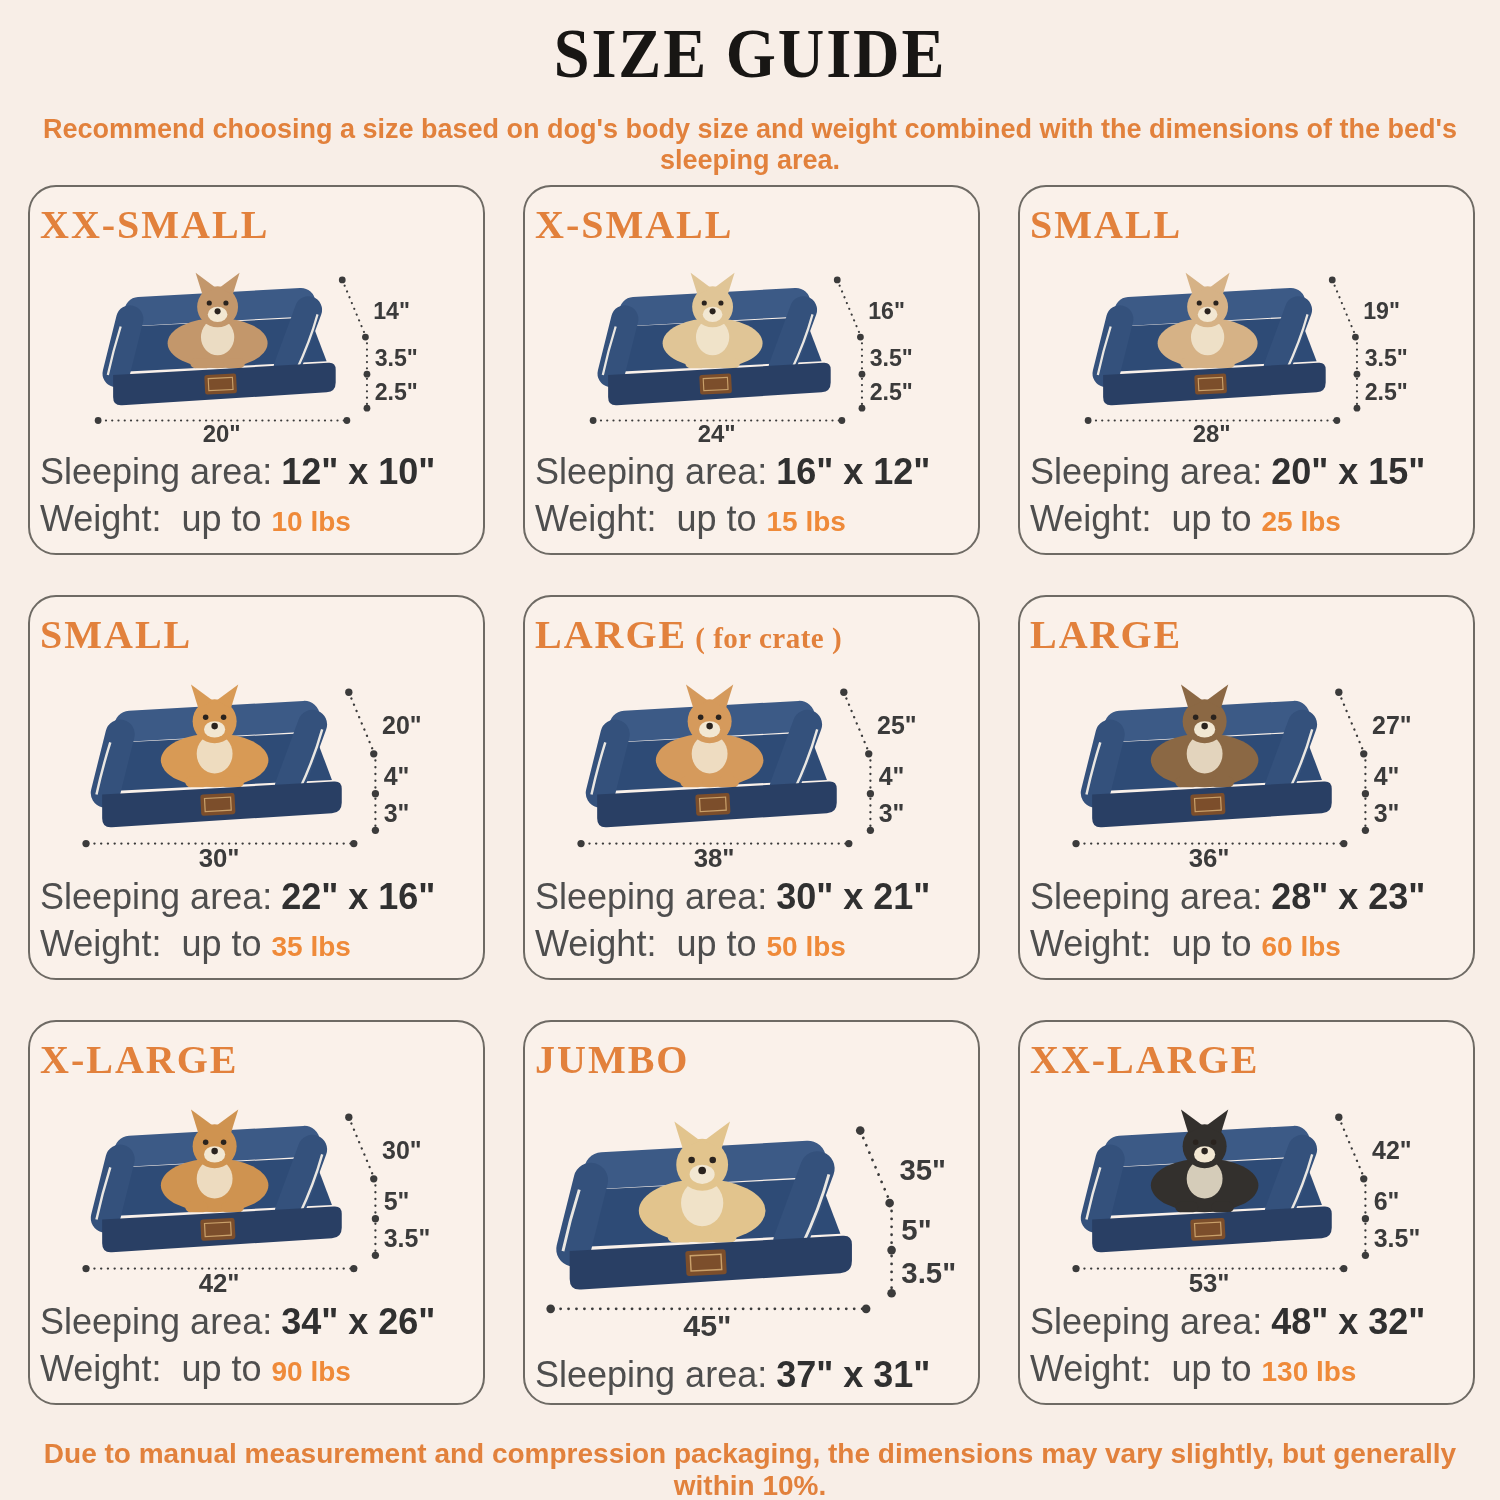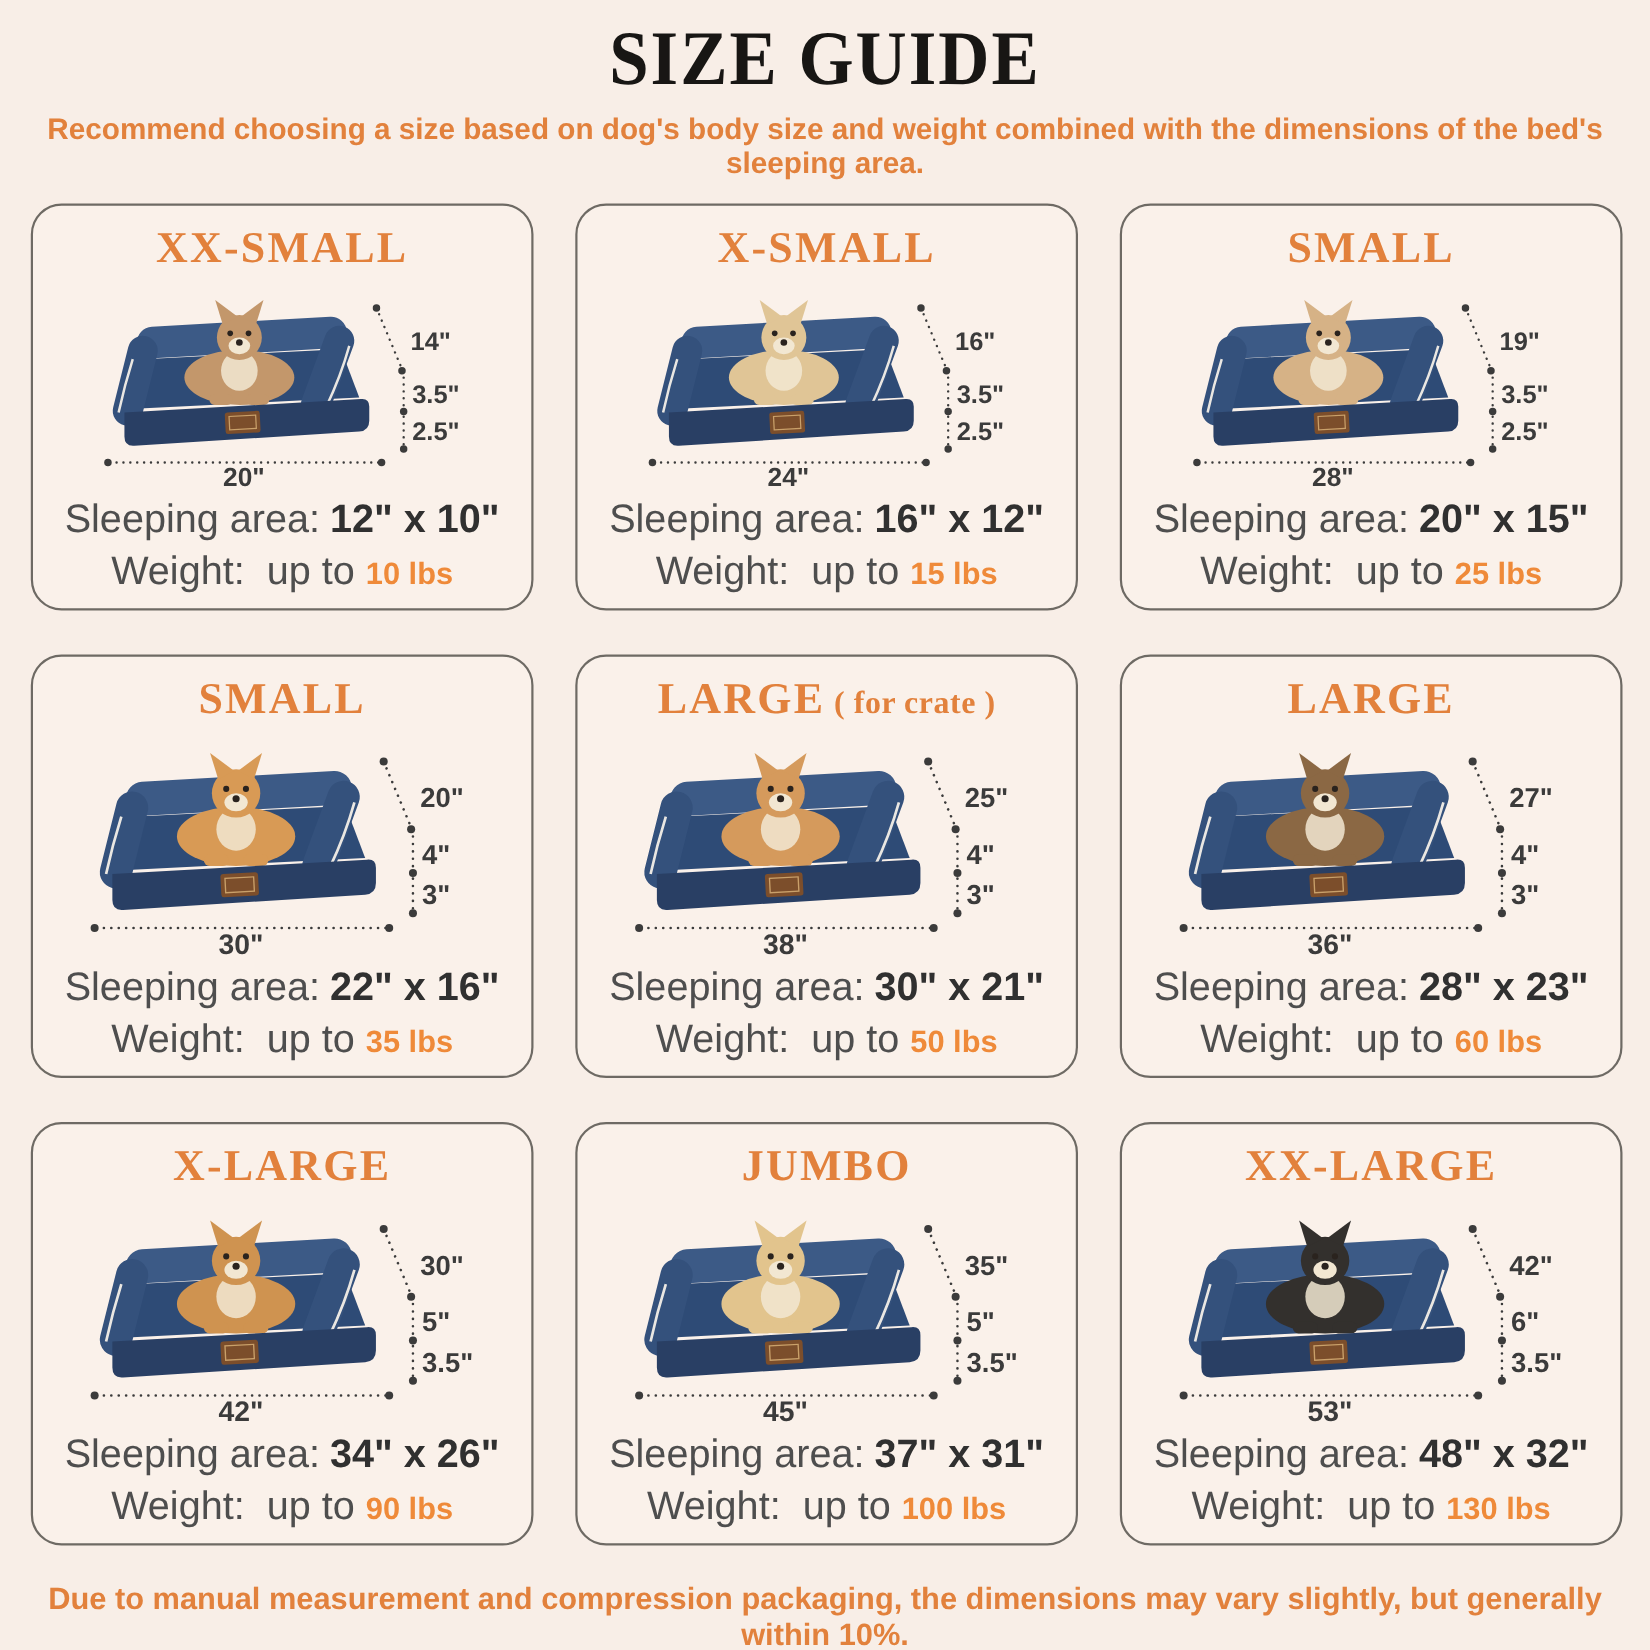--- a/index.html
+++ b/index.html
@@ -25,38 +25,37 @@
   .main-title{
     margin:0;
     font-family:"Liberation Serif",serif;
     font-weight:700;
     font-size:70px;
     letter-spacing:2px;
     color:#181614;
     transform:scaleX(.92);
   }
   .subtitle{
-    margin:8px 0 0;
+    margin:20px 0 0;
     font-size:27px;
     font-weight:700;
     color:var(--accent);
   }
   .grid{
     position:absolute;left:28px;top:185px;
     display:grid;
     grid-template-columns:457px 457px 457px;
     grid-template-rows:370px 385px 385px;
     column-gap:38px;row-gap:40px;
   }
   .card{
     background:var(--card_bg);
     border:2px solid var(--card_border);
     border-radius:28px;
     padding:12px 10px 8px;
-    text-align:center;
     display:flex;flex-direction:column;
   }
   .card-title{
     margin:4px 0 0;
     font-family:"Liberation Serif",serif;
     font-weight:700;
     font-size:40px;
     letter-spacing:2px;
     color:var(--accent);
     line-height:1.1;
@@ -278,21 +277,20 @@
         <svg class="fig-svg" viewBox="0 0 442 254" preserveAspectRatio="xMidYMid meet">
           <use href="#bed-art" transform="translate(6,18) scale(0.98)" color="#e2c48d"></use>
           <use href="#dim-lines"></use>
           <text class="dim" x="372" y="90">35"</text>
           <text class="dim" x="374" y="152">5"</text>
           <text class="dim" x="374" y="196">3.5"</text>
           <text class="dim dim-width" x="176" y="250" text-anchor="middle">45"</text>
         </svg>
       </div>
       <p class="sleep-line"><span>Sleeping area:</span><strong class="val">37" x 31"</strong></p>
-      <p class="weight-line"><span>Weight:</span><span class="up-to">up to</span><strong class="wval">100 lbs</strong></p>
     </section>
 
     <section class="card">
       <h2 class="card-title"><span>XX-LARGE</span></h2>
       <div class="figure">
         <svg class="fig-svg" viewBox="0 0 442 254" preserveAspectRatio="xMidYMid meet">
           <use href="#bed-art" transform="translate(6,18) scale(0.98)" color="#33302d"></use>
           <use href="#dim-lines"></use>
           <text class="dim" x="372" y="90">42"</text>
           <text class="dim" x="374" y="152">6"</text>

